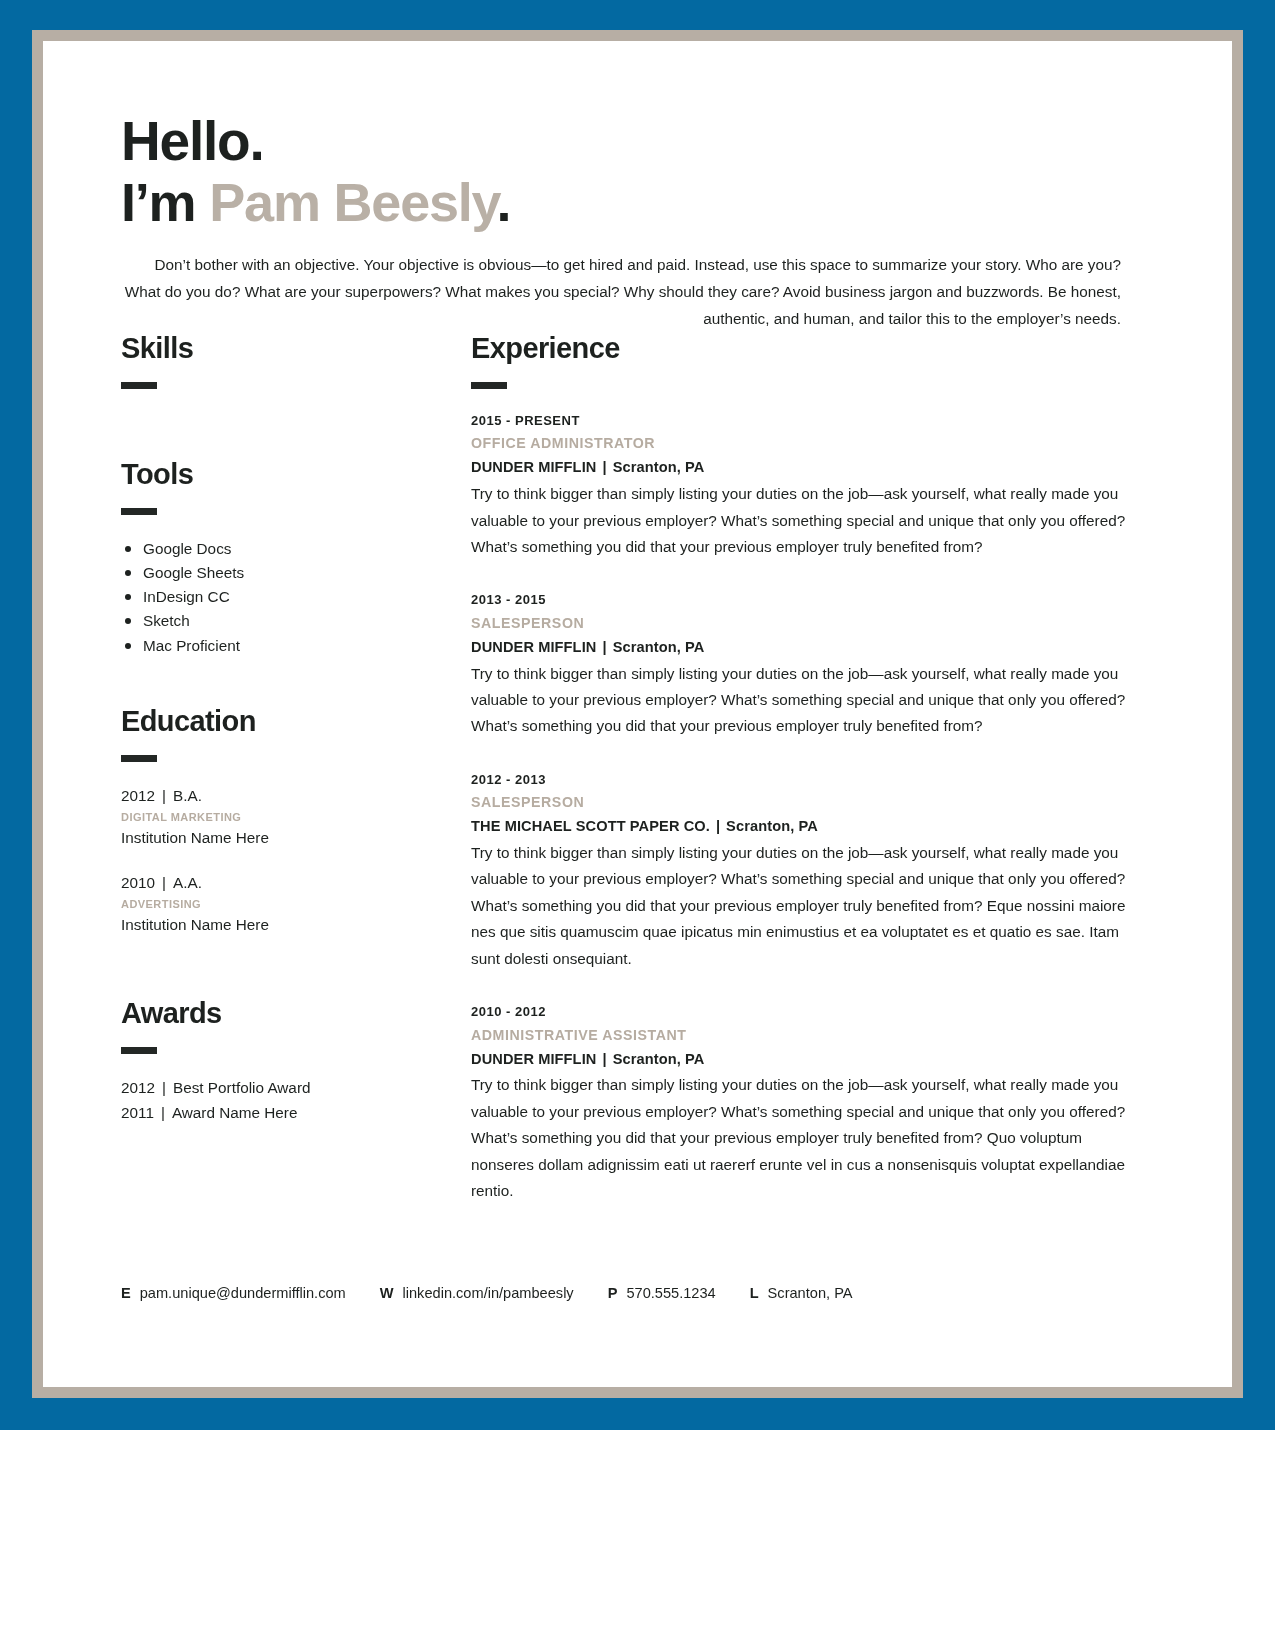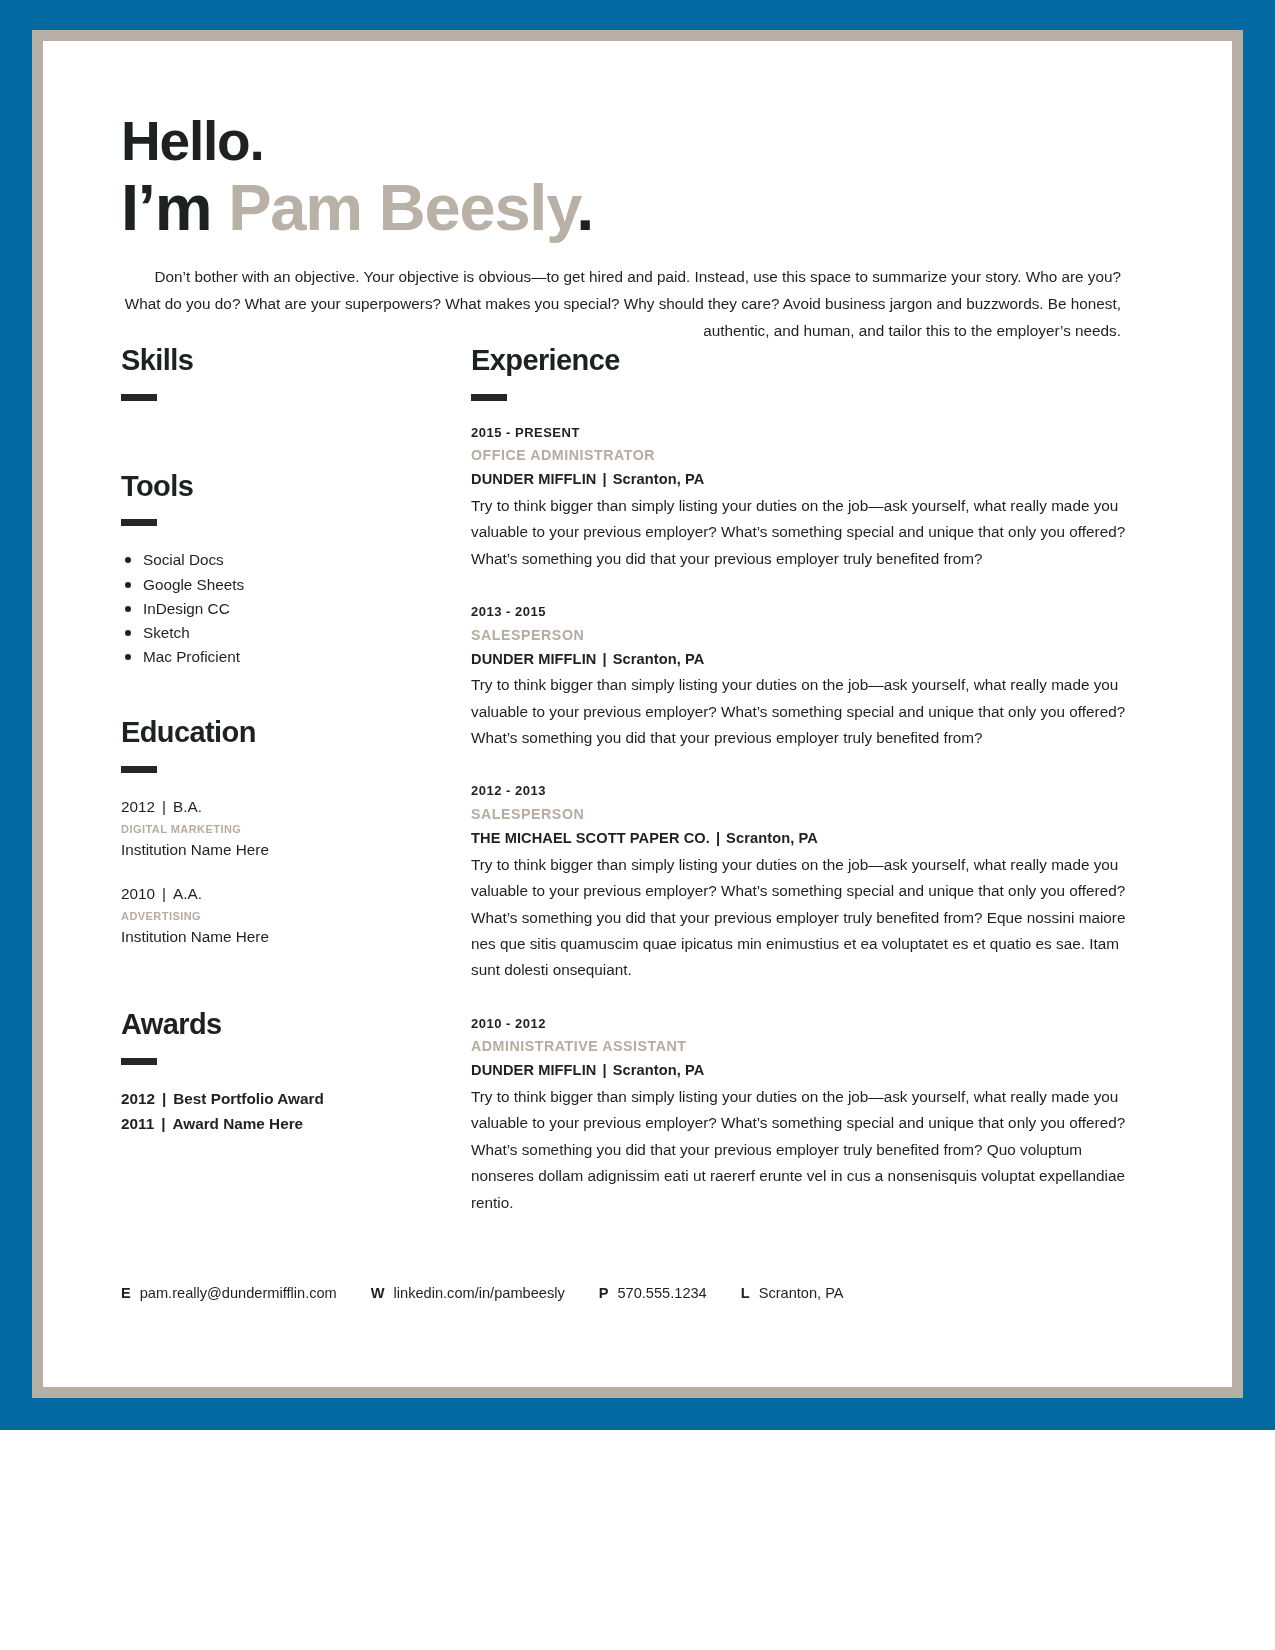--- a/index.html
+++ b/index.html
@@ -37,21 +37,21 @@
 
   
   .headline {
     font-size: 55px;
     font-weight: bold;
     color: #1d211f;
     line-height: 1.03;
     letter-spacing: -1.2px;
   }
   .headline-2 {
-    font-size: 65px;
+    font-size: 54px;
     font-weight: bold;
     color: #1d211f;
     line-height: 1.05;
     letter-spacing: -1.2px;
     margin-top: 4px;
   }
   .name-accent { color: #b9b0a6; }
 
   .summary {
     margin-top: 22px;
@@ -129,21 +129,21 @@
     font-size: 15.3px;
     color: #1d211f;
     line-height: 1.6;
     font-weight: 500;
   }
 
   .award-line {
     font-size: 15.3px;
     color: #1d211f;
     line-height: 1.63;
-    font-weight: 700;
+    font-weight: 400;
   }
   .award-line .sep { padding: 0 7px; }
 
   
   .exp-entry { margin-bottom: 30px; }
   .exp-dates {
     font-size: 13px;
     font-weight: bold;
     color: #1d211f;
     letter-spacing: 0.5px;
@@ -217,21 +217,21 @@
             <div class="section-title">Skills</div>
             <div class="rule"></div>
           </div>
 
           <div class="block-gap"></div>
 
           <div>
             <div class="section-title">Tools</div>
             <div class="rule"></div>
             <ul class="bullets">
-              <li>Social Docs</li>
+              <li>Google Docs</li>
               <li>Google Sheets</li>
               <li>InDesign CC</li>
               <li>Sketch</li>
               <li>Mac Proficient</li>
             </ul>
           </div>
 
           <div class="block-gap"></div>
 
           <div>
@@ -293,21 +293,21 @@
             <div class="exp-company"><span>DUNDER MIFFLIN</span><span class="sep">|</span><span>Scranton, PA</span></div>
             <div class="exp-desc">Try to think bigger than simply listing your duties on the job—ask yourself, what really made you valuable to your previous employer? What’s something special and unique that only you offered? What’s something you did that your previous employer truly benefited from? Quo voluptum nonseres dollam adignissim eati ut raererf erunte vel in cus a nonsenisquis voluptat expellandiae rentio.</div>
           </div>
         </div>
 
       </div>
 
       <div class="footer">
         <div class="footer-item">
           <span class="footer-key">E</span>
-          <span class="footer-val">pam.really@dundermifflin.com</span>
+          <span class="footer-val">pam.unique@dundermifflin.com</span>
         </div>
         <div class="footer-item">
           <span class="footer-key">W</span>
           <span class="footer-val">linkedin.com/in/pambeesly</span>
         </div>
         <div class="footer-item">
           <span class="footer-key">P</span>
           <span class="footer-val">570.555.1234</span>
         </div>
         <div class="footer-item">

